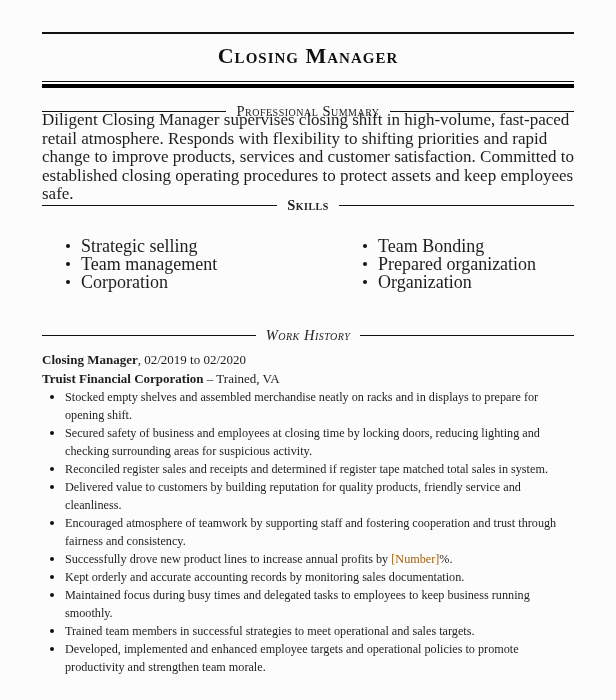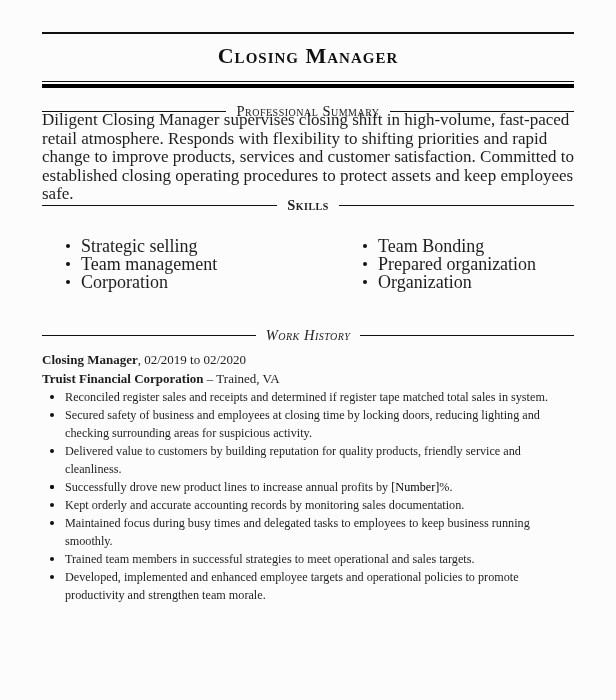--- a/index.html
+++ b/index.html
@@ -89,24 +89,25 @@
     <div class="line"></div>
   </div>
   <div class="work">
     <div class="job-line">
       <b>Closing Manager</b><span>, 02/2019 to 02/2020</span>
     </div>
     <div class="job-line">
       <b>Truist Financial Corporation</b><span> – Trained, VA</span>
     </div>
     <ul id="job-bullets">
+        <li><span class="bullet"></span><span>Stocked empty shelves and assembled merchandise neatly on racks and in displays to prepare for opening shift.</span></li>
+        <li><span class="bullet"></span><span>Secured safety of business and employees at closing time by locking doors, reducing lighting and checking surrounding areas for suspicious activity.</span></li>
         <li><span class="bullet"></span><span>Reconciled register sales and receipts and determined if register tape matched total sales in system.</span></li>
-        <li><span class="bullet"></span><span>Secured safety of business and employees at closing time by locking doors, reducing lighting and checking surrounding areas for suspicious activity.</span></li>
         <li><span class="bullet"></span><span>Delivered value to customers by building reputation for quality products, friendly service and cleanliness.</span></li>
-        <li><span class="bullet"></span></li>
-        <li><span class="bullet"></span><span>Successfully drove new product lines to increase annual profits by </span><span class="link" style="color: #000000;">[Number]</span><span>%.</span></li>
+        <li><span class="bullet"></span><span>Encouraged atmosphere of teamwork by supporting staff and fostering cooperation and trust through fairness and consistency.</span></li>
+        <li><span class="bullet"></span><span>Successfully drove new product lines to increase annual profits by </span><span class="link" style="color: #a16207;">[Number]</span><span>%.</span></li>
         <li><span class="bullet"></span><span>Kept orderly and accurate accounting records by monitoring sales documentation.</span></li>
         <li><span class="bullet"></span><span>Maintained focus during busy times and delegated tasks to employees to keep business running smoothly.</span></li>
         <li><span class="bullet"></span><span>Trained team members in successful strategies to meet operational and sales targets.</span></li>
         <li><span class="bullet"></span><span>Developed, implemented and enhanced employee targets and operational policies to promote productivity and strengthen team morale.</span></li>
       </ul>
   </div>
 </div>
 
 </body></html>

